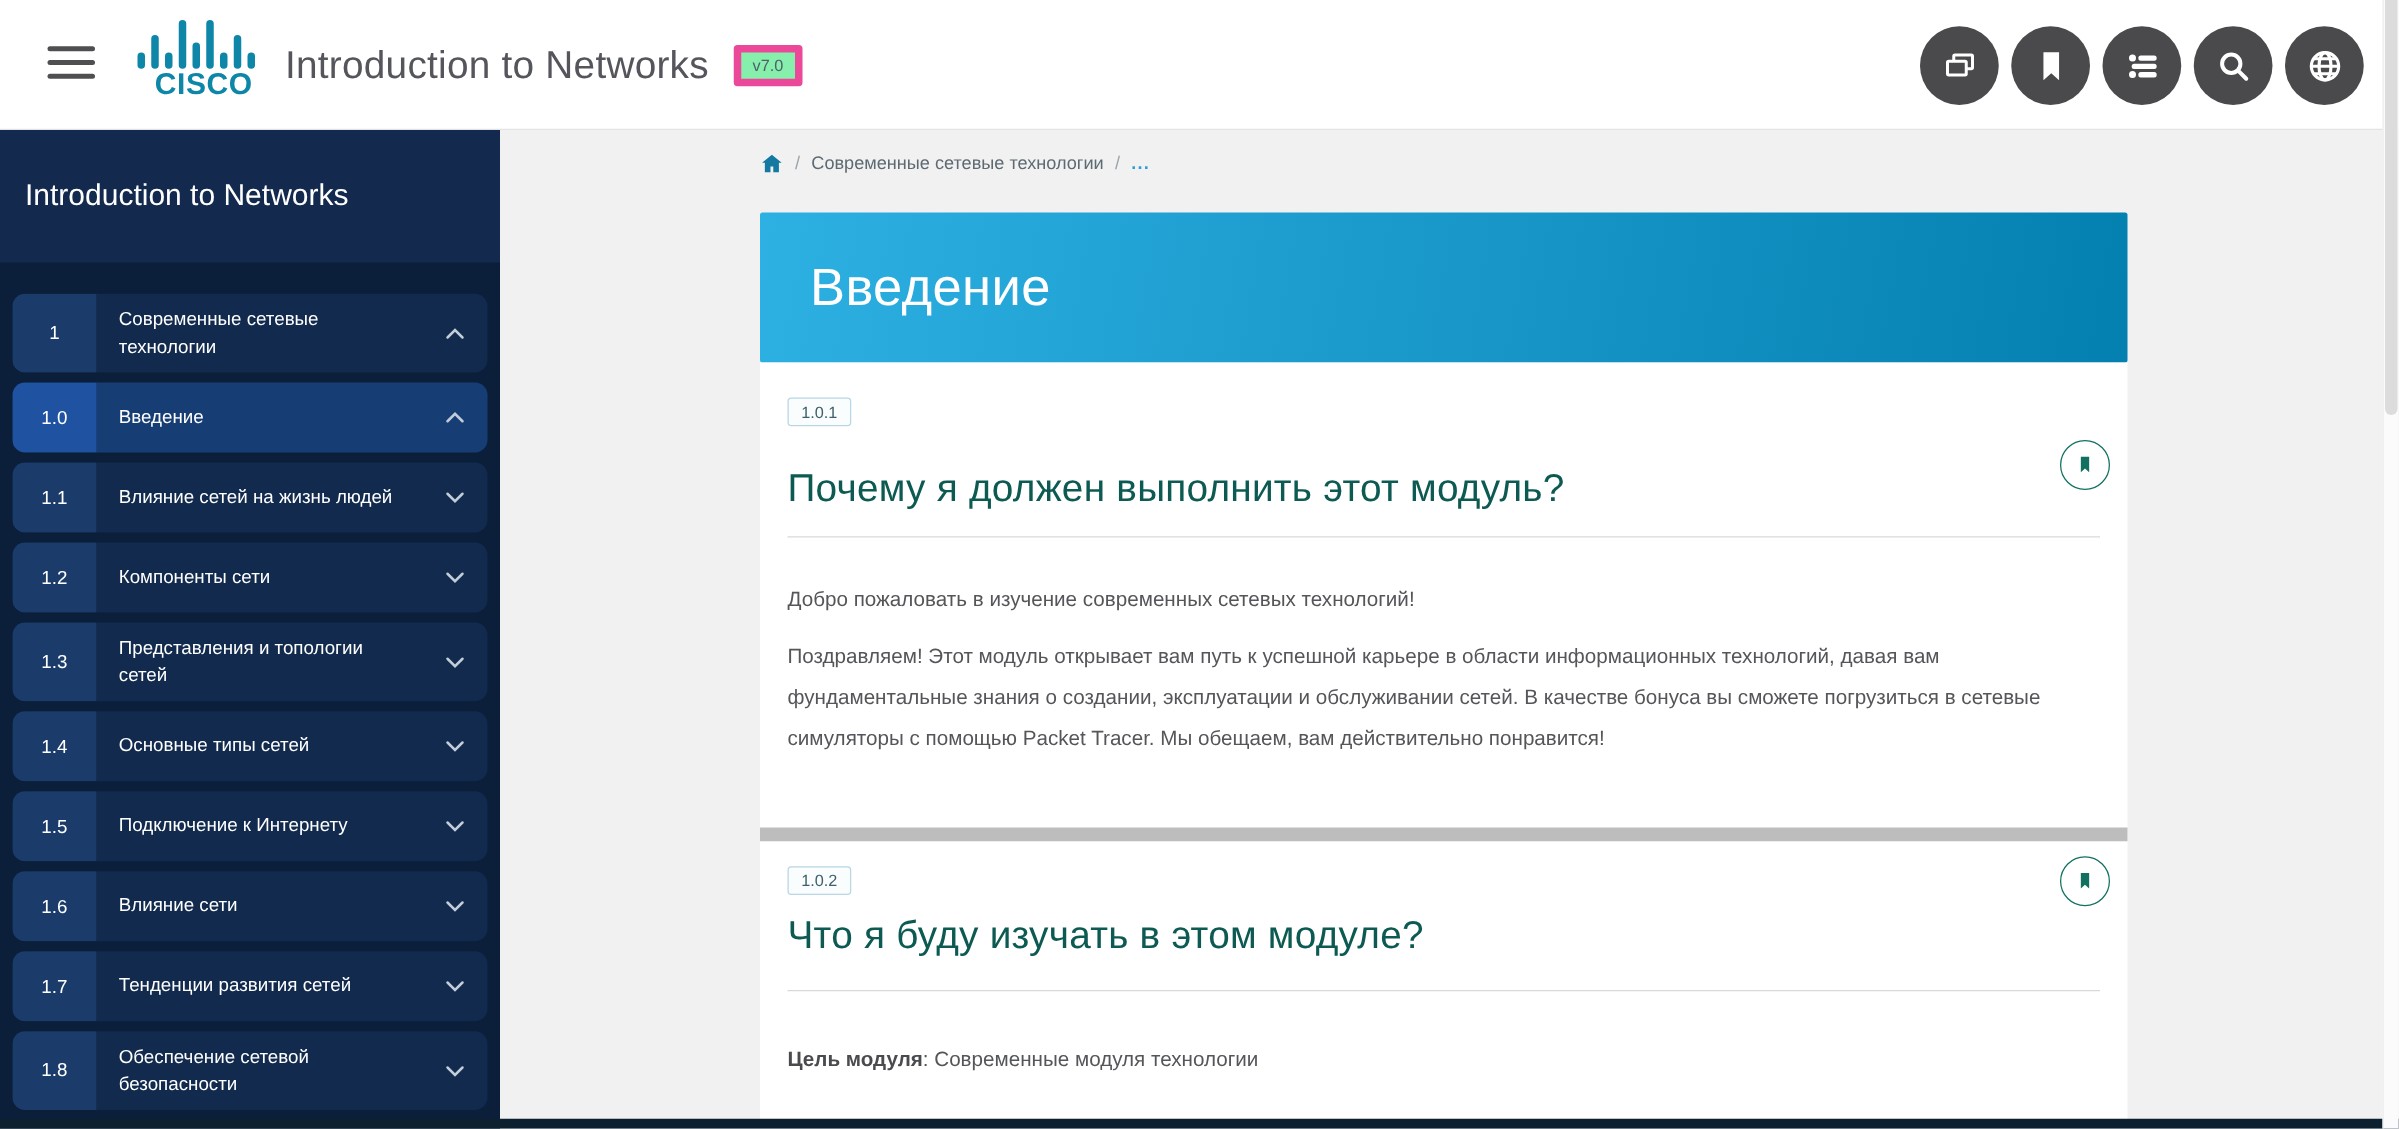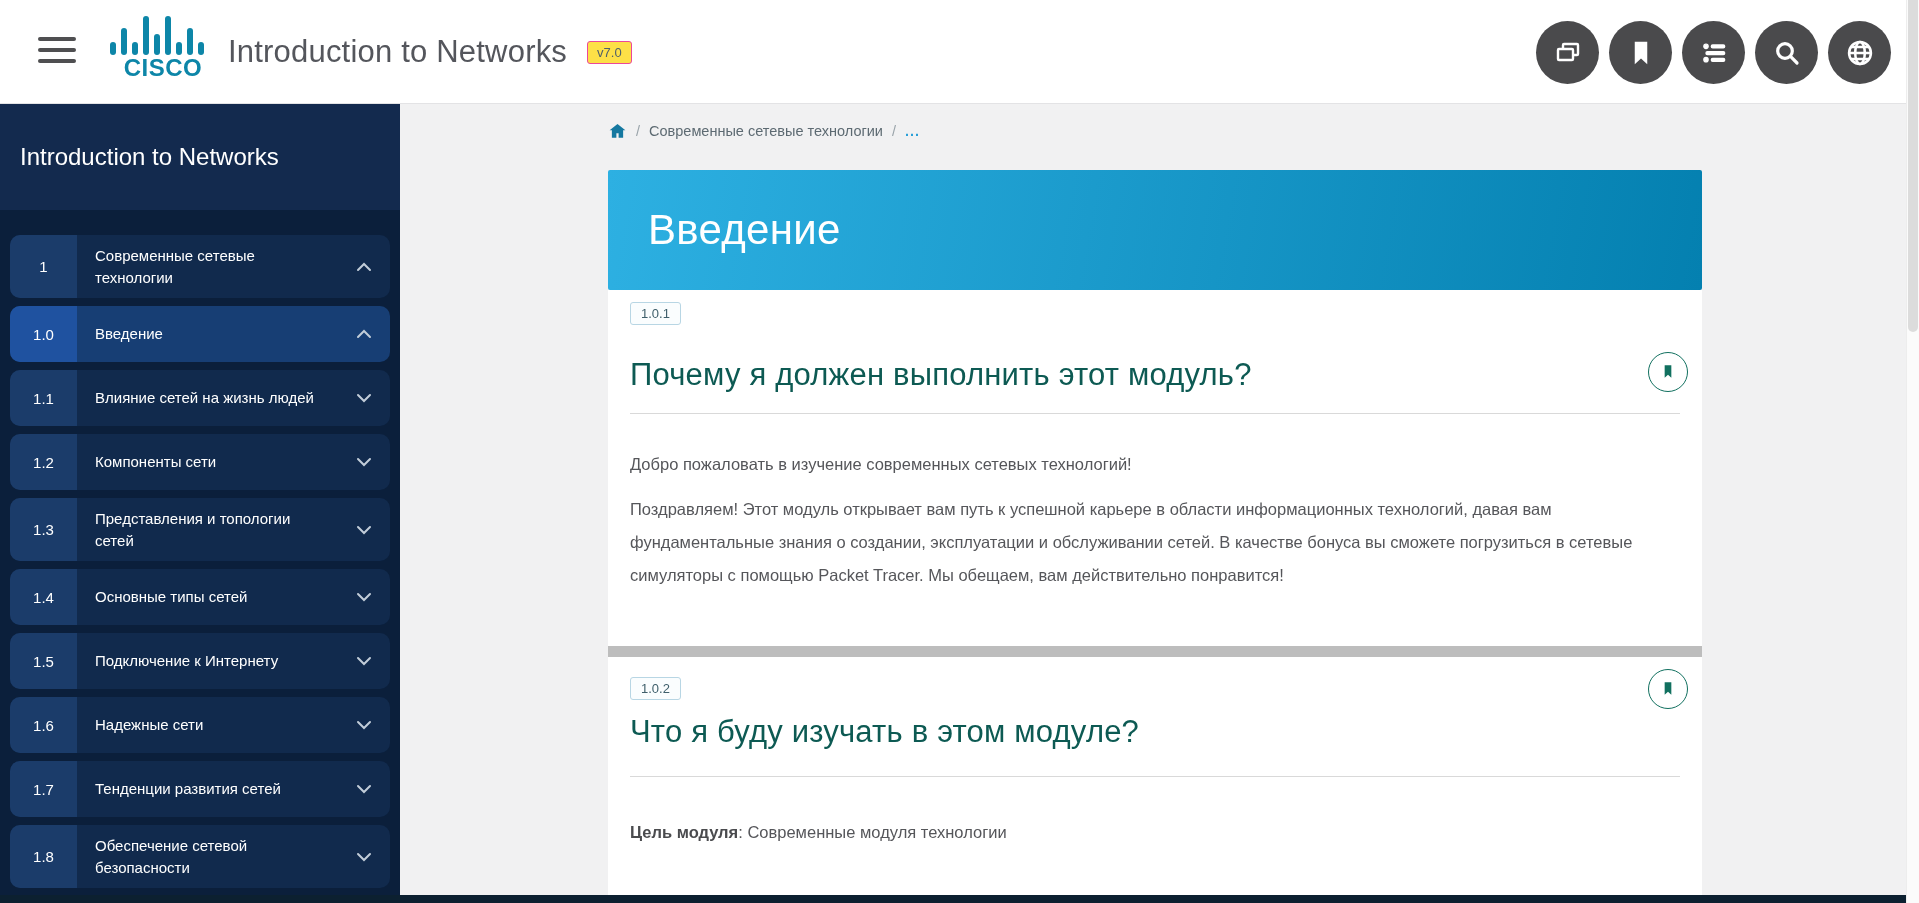--- a/index.html
+++ b/index.html
@@ -17,21 +17,21 @@
   }
   
   .header{position:absolute;left:0;top:0;width:1919px;height:104px;background:#ffffff;
     border-bottom:1px solid #e3e3e5;z-index:5;}
   .hamburger{position:absolute;left:38px;top:37px;width:40px;height:30px;cursor:pointer;}
   .hamburger span{display:block;width:38px;height:4px;background:#4f4f51;border-radius:2px;margin-bottom:7px;}
   .brand{position:absolute;left:108px;top:14px;width:110px;text-align:center;}
   .brand-text{font-size:24px;font-weight:bold;color:var(--accent_teal);letter-spacing:0.5px;margin-top:-2px;}
   .title-row{position:absolute;left:228px;top:0;height:104px;display:flex;align-items:center;gap:20px;}
   .app-title{font-size:31px;font-weight:300;color:#54565c;letter-spacing:0.2px;}
-  .ver-badge{font-size:13px;color:#50606a;background:#fde047;border:1px solid #ec4899;
+  .ver-badge{font-size:13px;color:#50606a;background:#86efac;border:6px solid #ec4899;
     border-radius:3px;padding:3px 9px;}
   .header-actions{position:absolute;right:28px;top:21px;display:flex;gap:10px;}
   .action-btn{width:63px;height:63px;border-radius:50%;background:#4a4a4c;display:flex;
     align-items:center;justify-content:center;cursor:pointer;}
   
   .sidebar{position:absolute;left:0;top:104px;width:400px;height:799px;background:var(--sidebar_bg);overflow:hidden;}
   .sidebar-title{height:106px;background:var(--sidebar_title_bg);color:#ffffff;font-size:24px;
     display:flex;align-items:center;padding:0 20px;}
   .nav-list{padding:25px 0 0 0;}
   .nav-item{display:flex;align-items:stretch;min-height:56px;margin:0 10px 8px 10px;border-radius:10px;
@@ -50,21 +50,21 @@
   .breadcrumb .crumb{cursor:pointer;}
   .breadcrumb .ellipsis{color:#2aa0d8;font-weight:bold;cursor:pointer;letter-spacing:1px;}
   .banner{position:absolute;left:608px;top:170px;width:1094px;height:120px;border-radius:2px;
     background:linear-gradient(100deg,var(--banner_from) 0%,var(--banner_to) 100%);
     display:flex;align-items:center;}
   .banner h1{color:#ffffff;font-size:42px;font-weight:400;padding-left:40px;letter-spacing:0.3px;}
   .card{position:absolute;left:608px;top:290px;width:1094px;height:605px;background:#ffffff;}
   .section{position:relative;padding:0 22px;}
   .topic-badge{display:inline-block;font-size:13px;color:#3f5f6b;background:#fafdfe;
     border:1px solid #b8d6e4;border-radius:3px;padding:3px 10px;}
-  .sec1 .topic-badge{margin-top:12px;}
+  .sec1 .topic-badge{margin-top:28px;}
   .section h2{font-size:31px;font-weight:400;color:var(--heading_teal);margin-top:32px;letter-spacing:0.2px;}
   .heading-rule{border:none;border-top:1px solid #d9d9d9;margin-top:20px;}
   .bookmark-btn{position:absolute;right:14px;width:40px;height:40px;border-radius:50%;background:#fff;
     border:1.5px solid var(--bookmark_teal);display:flex;align-items:center;justify-content:center;cursor:pointer;}
   .sec1 .bookmark-btn{top:62px;}
   .sec2 .bookmark-btn{top:12px;}
   .para{font-size:16.5px;line-height:33px;color:#55565a;}
   .p1{margin-top:34px;}
   .p2{margin-top:12px;}
   .block-divider{height:11px;background:#bdbdbd;margin-top:54px;}
@@ -218,21 +218,21 @@
       <div class="lbl">Подключение к Интернету</div>
       <div class="chev">
         <svg width="20" height="20" viewBox="0 0 20 20" fill="none" stroke="#c2cdd9" stroke-width="2" stroke-linecap="round">
             <polyline points="4,7 10,13 16,7"></polyline>
           </svg>
       </div>
     </div>
 
     <div class="nav-item">
       <div class="num">1.6</div>
-      <div class="lbl">Надежные сети</div>
+      <div class="lbl">Влияние сети</div>
       <div class="chev">
         <svg width="20" height="20" viewBox="0 0 20 20" fill="none" stroke="#c2cdd9" stroke-width="2" stroke-linecap="round">
             <polyline points="4,7 10,13 16,7"></polyline>
           </svg>
       </div>
     </div>
 
     <div class="nav-item">
       <div class="num">1.7</div>
       <div class="lbl">Тенденции развития сетей</div>

